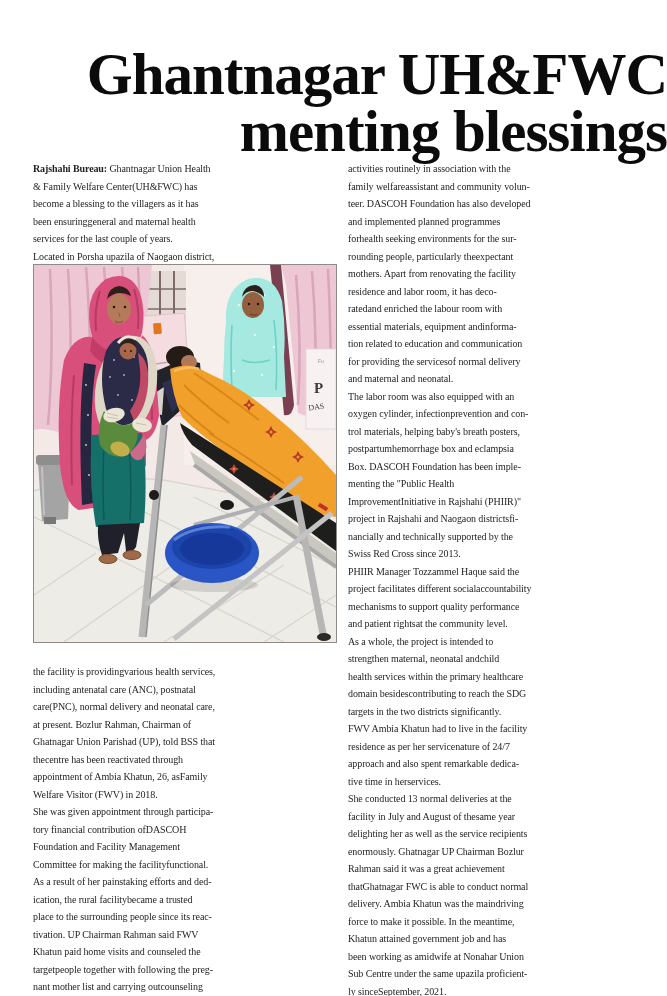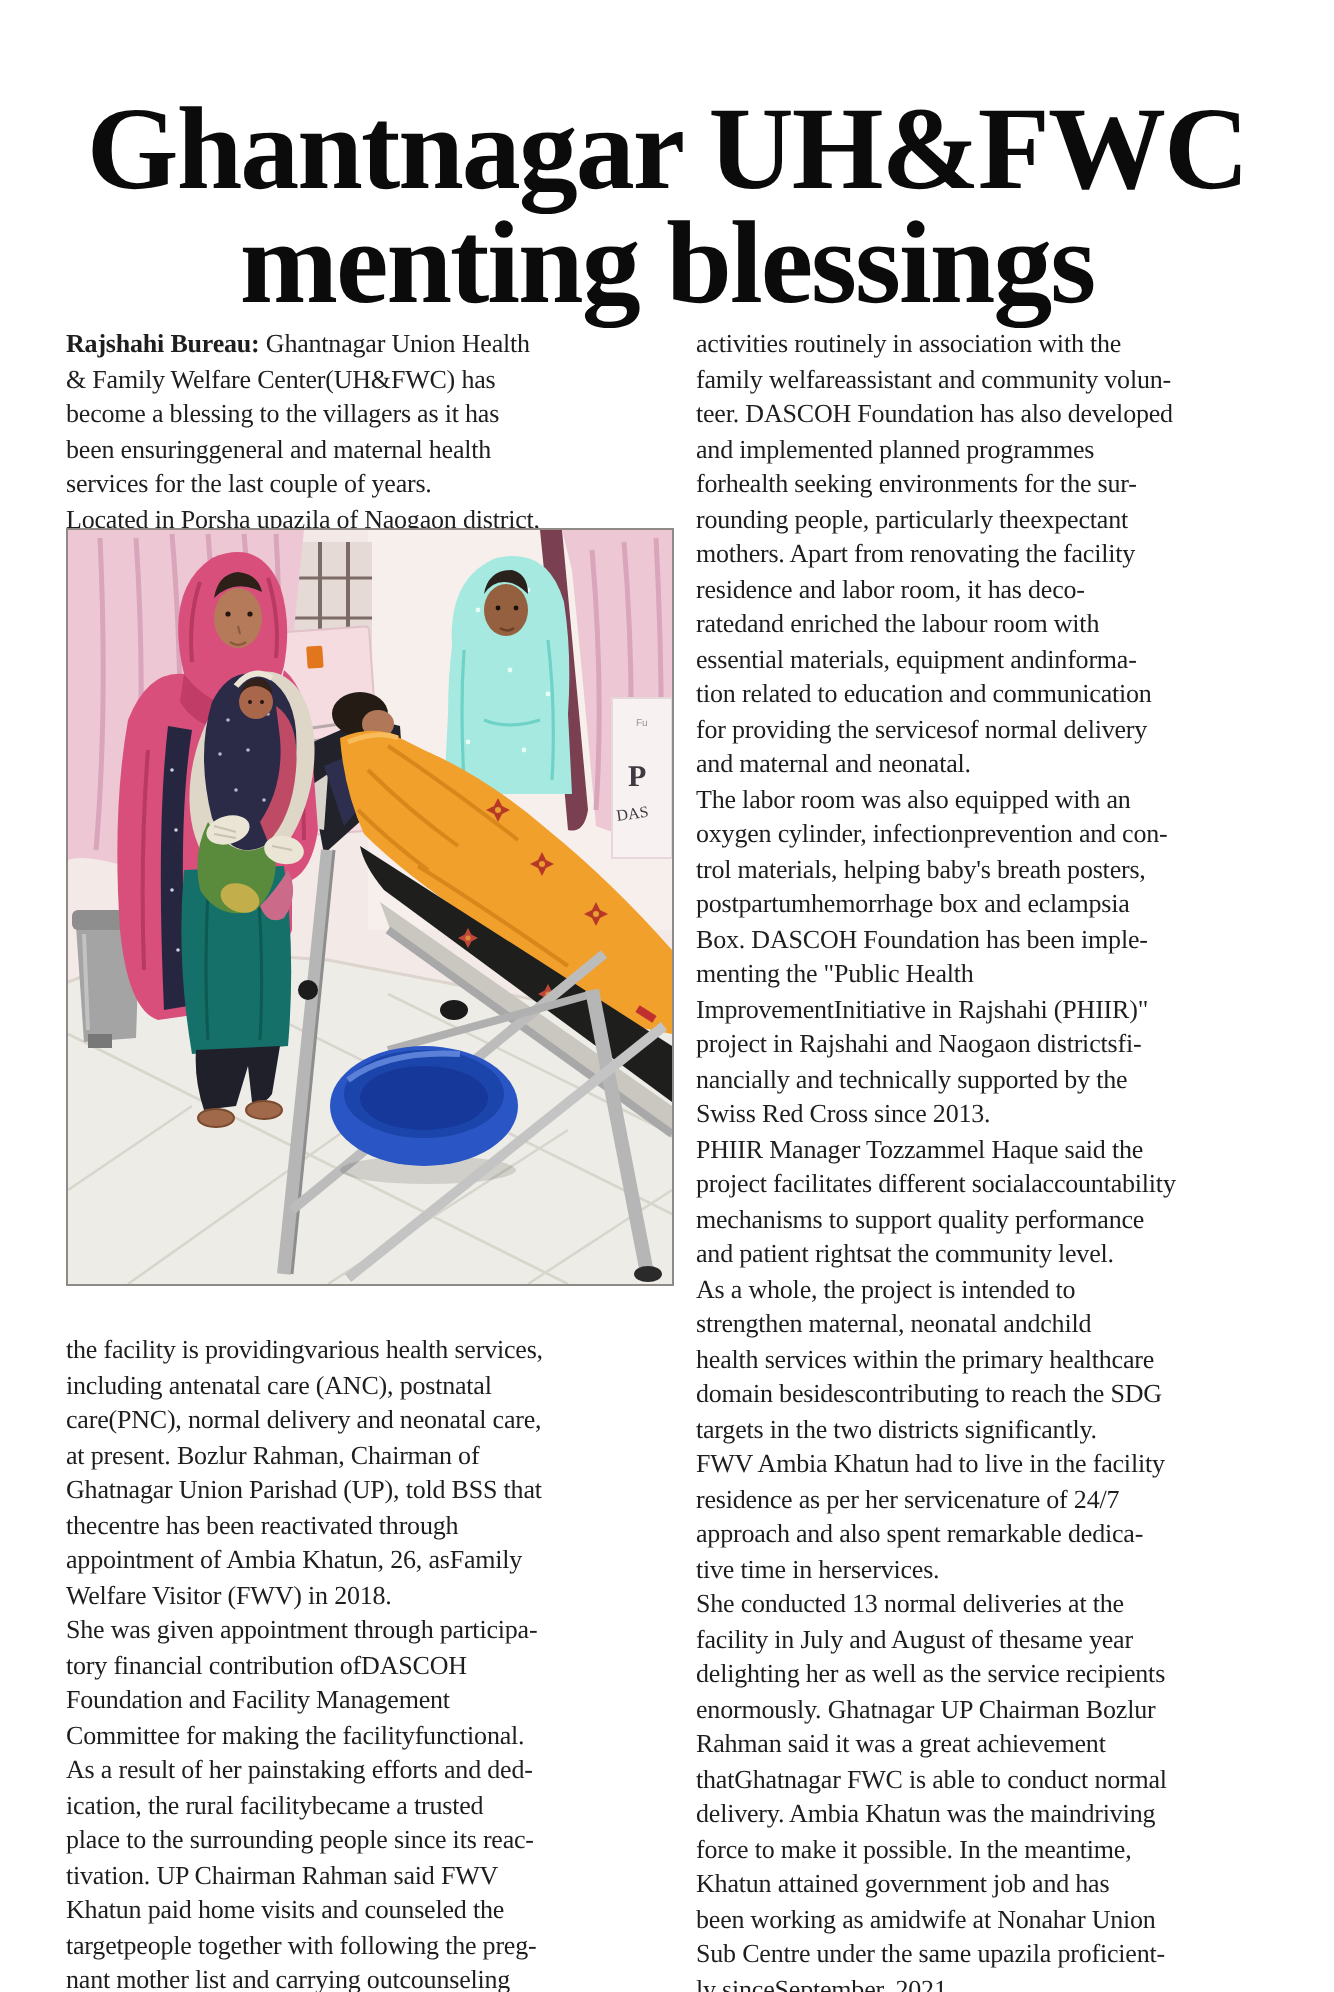--- a/index.html
+++ b/index.html
@@ -3,27 +3,27 @@
 <meta charset="utf-8">
 <style>
   html,body { margin:0; padding:0; background:#888; }
   .page {
     position:relative; width:667px; height:996px; margin:0 auto;
     background:#ffffff; overflow:hidden;
     font-family:"Liberation Serif", serif;
   }
   .headline {
     position:absolute; top:6px; left:0; width:667px;
-    text-align:center; font-weight:bold; color:#0b0b0b;
+    text-align:right; font-weight:bold; color:#0b0b0b;
     font-size:59px; line-height:57px; letter-spacing:-1px;
     font-family:"Liberation Serif", serif;
   }
   .bodytext {
     position:absolute; color:#1e1e1e;
-    font-size:13px; line-height:17.5px; letter-spacing:-0.1px;
+    font-size:10px; line-height:17.5px; letter-spacing:-0.1px;
     white-space:pre; overflow:hidden;
     font-family:"Liberation Serif", serif;
   }
   .bodytext b { font-weight:bold; }
   #para1 { left:33px; top:150px; width:308px; height:112px; }
   #para2 { left:33px; top:653px; width:308px; height:338px; }
   #rightcol { left:348px; top:150px; width:314px; height:844px; }
   figure.photo {
     position:absolute; left:33px; top:264px; width:304px; height:379px;
     margin:0; border:1px solid #8f8a86; box-sizing:border-box; background:#f3eae8;

